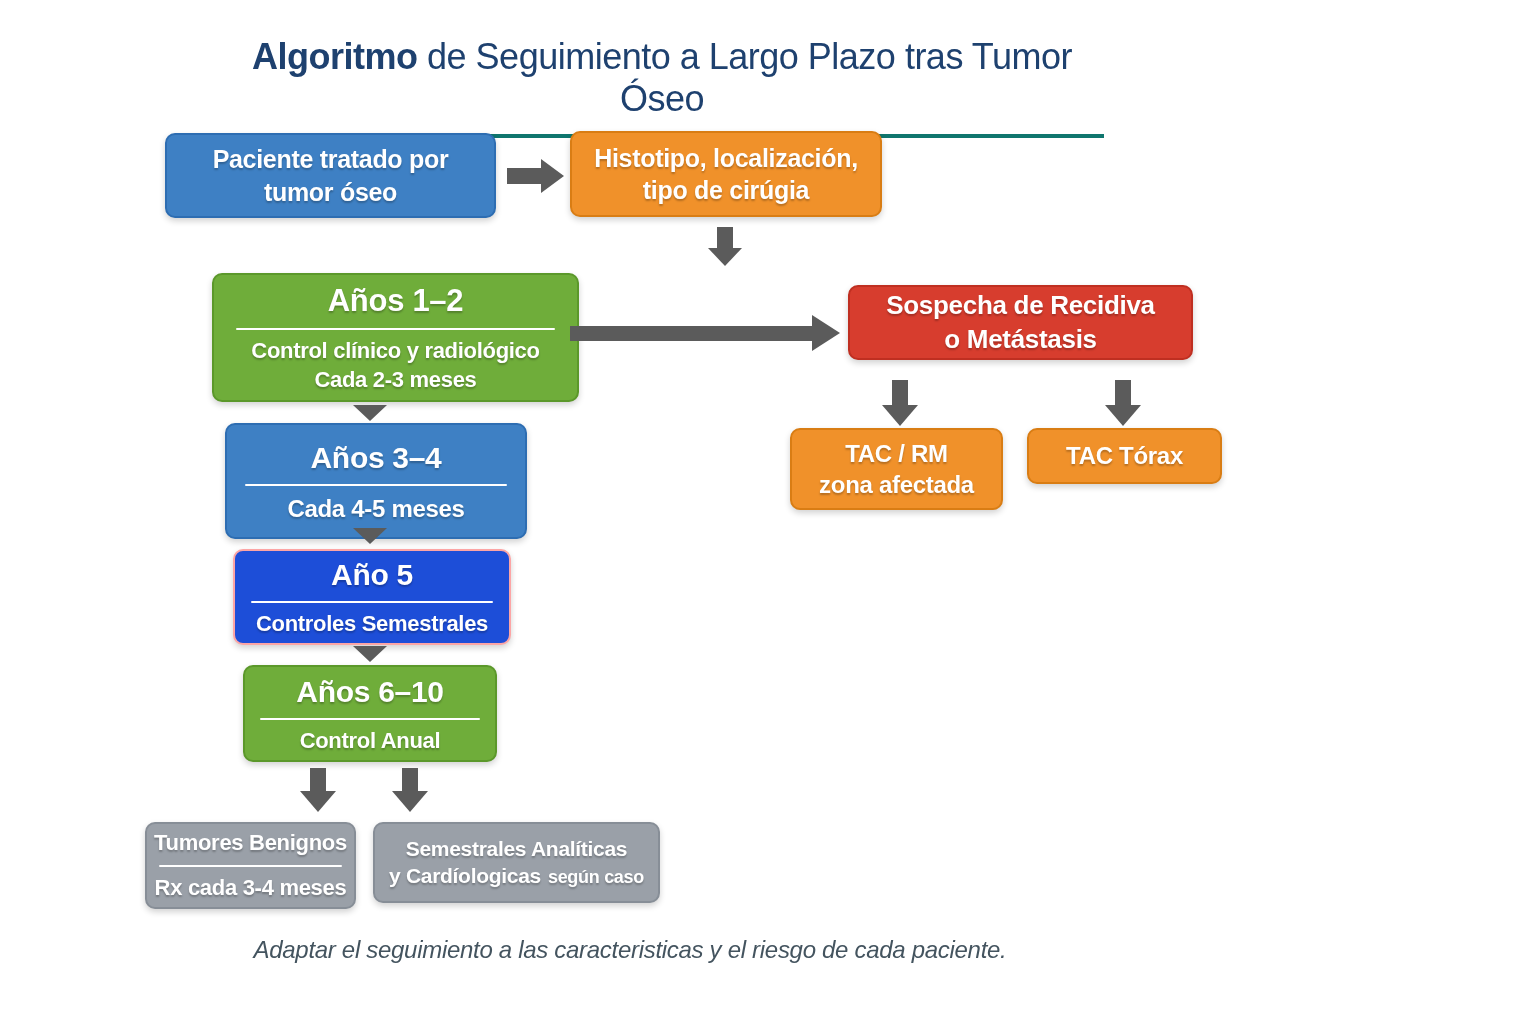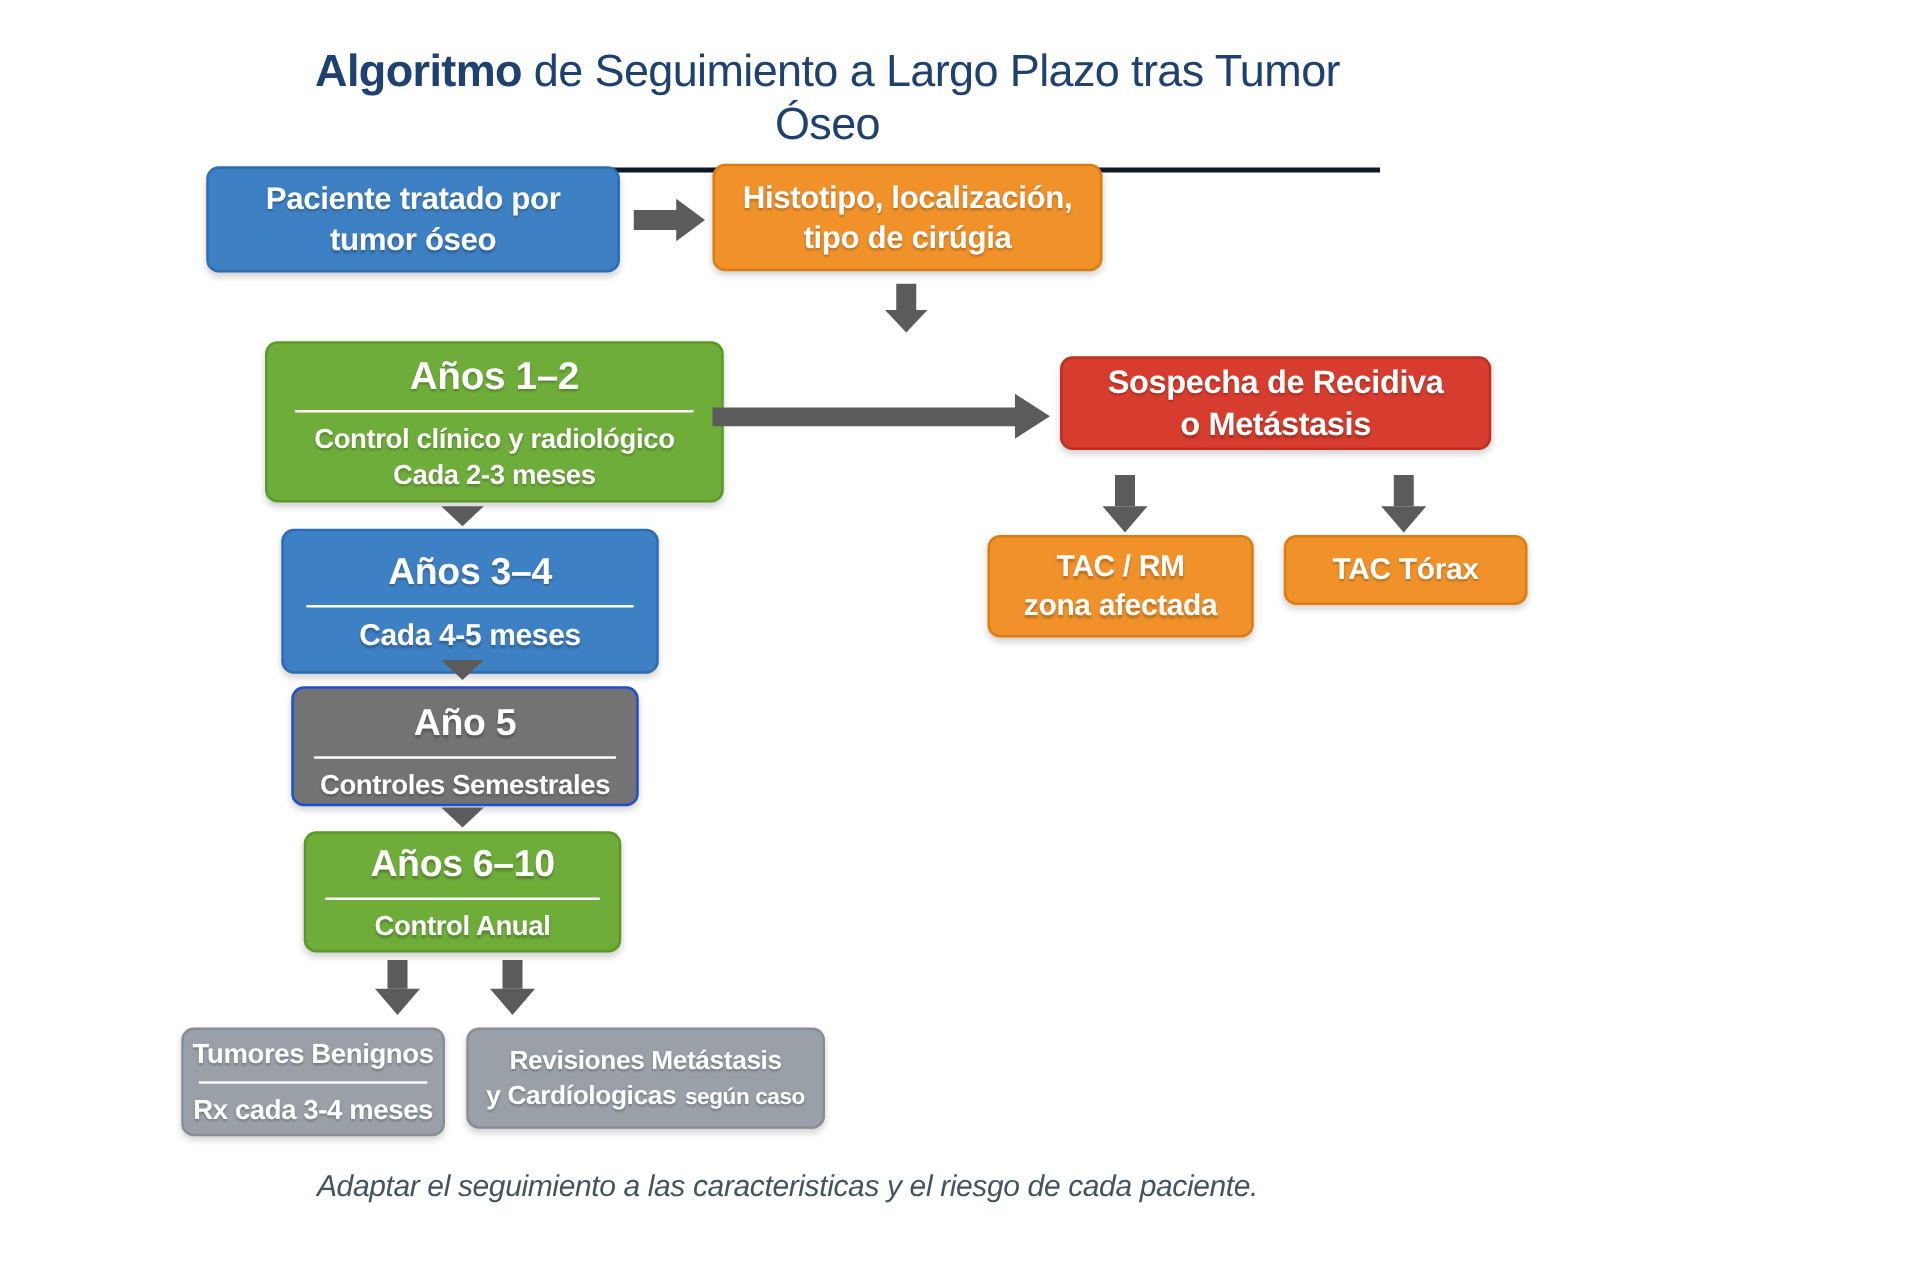--- a/index.html
+++ b/index.html
@@ -5,38 +5,38 @@
   html,body{margin:0;padding:0;}
   body{
     width:1536px;height:1024px;position:relative;background:#ffffff;
     font-family:"Liberation Sans", sans-serif;overflow:hidden;
   }
   .stage{position:absolute;inset:0;}
 
   .page-title{
     position:absolute;left:220px;top:36px;width:884px;
     text-align:center;color:#1e416f;font-size:36px;letter-spacing:-0.5px;
-    padding-bottom:14px;border-bottom:4px solid #0f172a;
+    padding-bottom:14px;border-bottom:4px solid #0f766e;
   }
   .page-title .t-bold{font-weight:bold;}
   .page-title .t-rest{font-weight:normal;}
 
   .box{
     position:absolute;box-sizing:border-box;border-radius:10px;color:#fff;
     display:flex;flex-direction:column;justify-content:center;align-items:center;
     text-align:center;font-weight:bold;letter-spacing:-0.3px;
     text-shadow:0 2px 2px rgba(0,0,0,0.25);
     box-shadow:0 3px 6px rgba(0,0,0,0.18);
   }
   .box .ln{white-space:nowrap;line-height:1.3;}
   .blue  {background:#3e80c4;border:2px solid #2d6db2;}
   .orange{background:#f0912a;border:2px solid #d97d14;}
   .green {background:#6fad3a;border:2px solid #5b982a;}
   .red   {background:#d73d2e;border:2px solid #bf2f21;}
-  .teal  {background:#737373;border:2px solid #1d4ed8;justify-content:flex-end;}
+  .teal  {background:#1d4ed8;border:2px solid #fca5a5;}
   .gray  {background:#9aa0a8;border:2px solid #878e97;}
 
   .sep{height:2px;background:#ffffff;width:88%;margin:7px auto;border-radius:1px;}
 
   .box-title{font-size:30px;line-height:1.15;white-space:nowrap;}
   .fs25{font-size:25px;} .fs26{font-size:26px;} .fs24{font-size:24px;}
   .fs22{font-size:22px;} .fs21{font-size:21px;}
   .small-inline{font-size:18px;margin-left:7px;}
 
   .shaft{position:absolute;background:#5b5b5b;}
@@ -151,19 +151,19 @@
     <div class="tri-down wide" style="left:392px;top:791px;"></div>
   </div>
 
   <div class="box gray" style="left:145px;top:822px;width:211px;height:87px;">
     <div class="ln fs22">Tumores Benignos</div>
     <div class="sep"></div>
     <div class="ln fs22">Rx cada 3-4 meses</div>
   </div>
 
   <div class="box gray" style="left:373px;top:822px;width:287px;height:81px;">
-    <div class="ln fs21">Revisiones Metástasis</div>
+    <div class="ln fs21">Semestrales Analíticas</div>
     <div class="ln fs21"><span>y Cardíologicas</span><span class="small-inline">según caso</span></div>
   </div>
 
   <div class="caption">Adaptar el seguimiento a las caracteristicas y el riesgo de cada paciente.</div>
 
 </div>
 
 </body></html>

